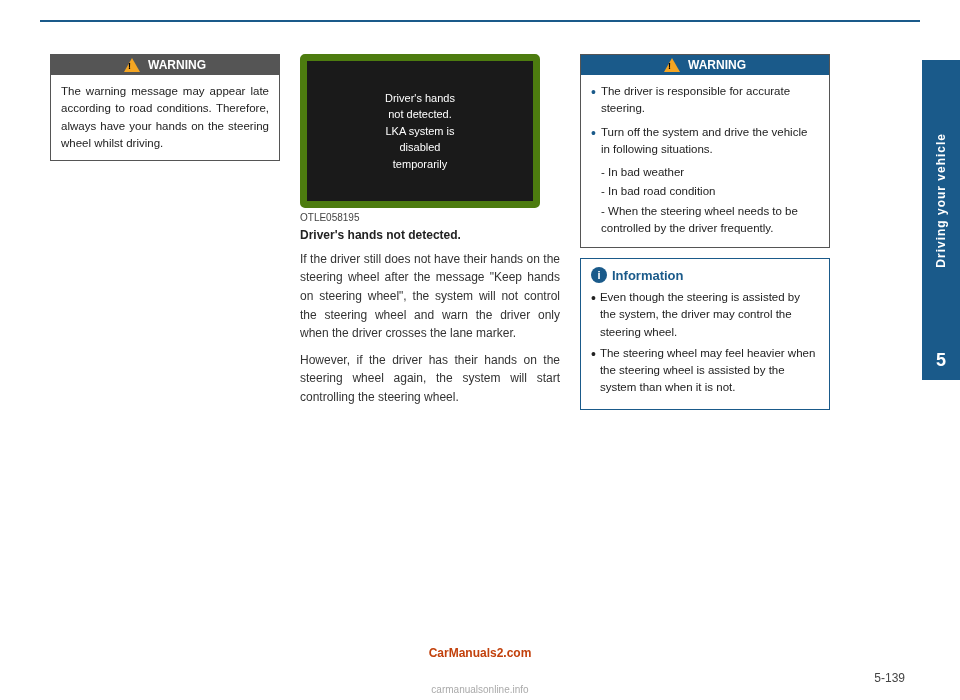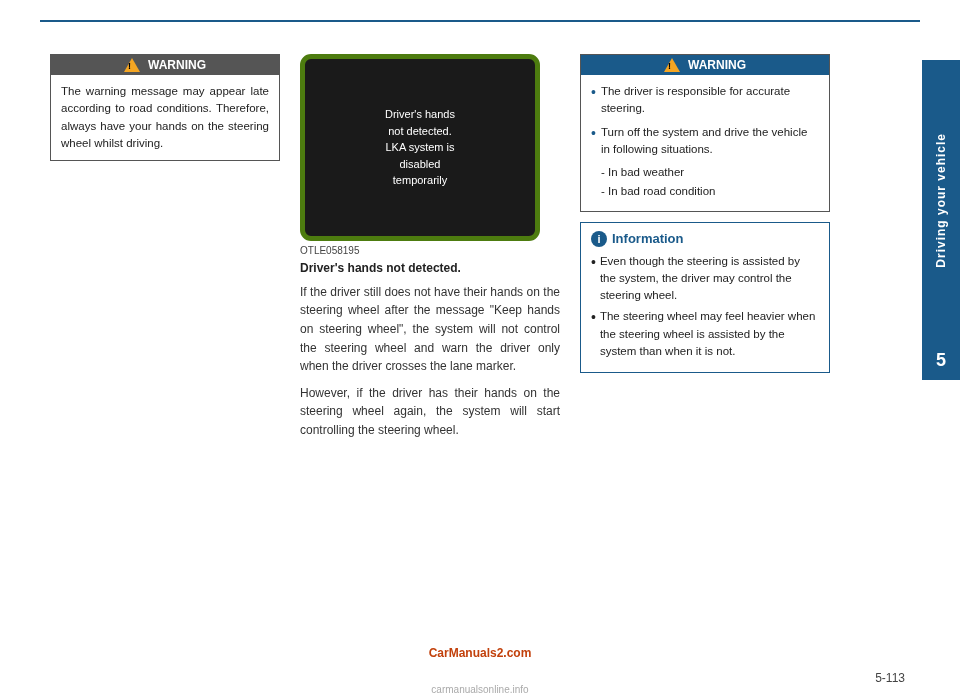--- a/index.html
+++ b/index.html
@@ -149,28 +149,28 @@
     .warning-text {
       font-size: 11.5px;
       line-height: 1.5;
       color: #222;
       text-align: justify;
     }
 
     
     .dashboard-img {
       width: 240px;
-      height: 187px;
+      height: 154px;
       background: #1a1a1a;
-      border: 5px solid #4d7c0f;
+      border: 7px solid #4d7c0f;
       display: flex;
       align-items: center;
       justify-content: center;
       margin-bottom: 4px;
-      border-radius: 11px;
+      border-radius: 5px;
     }
     .dashboard-text {
       color: white;
       font-size: 11px;
       text-align: center;
       line-height: 1.5;
     }
     .image-caption-code {
       font-size: 10px;
       text-align: left;
@@ -332,20 +332,21 @@
         <div class="warning-bullet">
           <span class="bullet-dot">•</span>
           <span>The driver is responsible for accurate steering.</span>
         </div>
         <div class="warning-bullet">
           <span class="bullet-dot">•</span>
           <span>Turn off the system and drive the vehicle in following situations.</span>
         </div>
         <div class="dash-item">- <span>In bad weather</span></div>
         <div class="dash-item">- <span>In bad road condition</span></div>
+        <div class="dash-item">- <span>When the steering wheel needs to be controlled by the driver frequently.</span></div>
       </div>
 
       <div class="info-box">
         <div class="info-header">
           <span class="info-circle">i</span>
           <span>Information</span>
         </div>
         <div class="bullet-item">
           <span class="bullet-dot-black">•</span>
           <span>Even though the steering is assisted by the system, the driver may control the steering wheel.</span>
@@ -354,16 +355,16 @@
           <span class="bullet-dot-black">•</span>
           <span>The steering wheel may feel heavier when the steering wheel is assisted by the system than when it is not.</span>
         </div>
       </div>
     </div>
 
   </div>
 
   <div class="carmanuals-link">CarManuals2.com</div>
 
-  <div class="page-number">5-113</div>
+  <div class="page-number">5-139</div>
 
   <div class="watermark">carmanualsonline.info</div>
 </div>
 
 </body></html>

